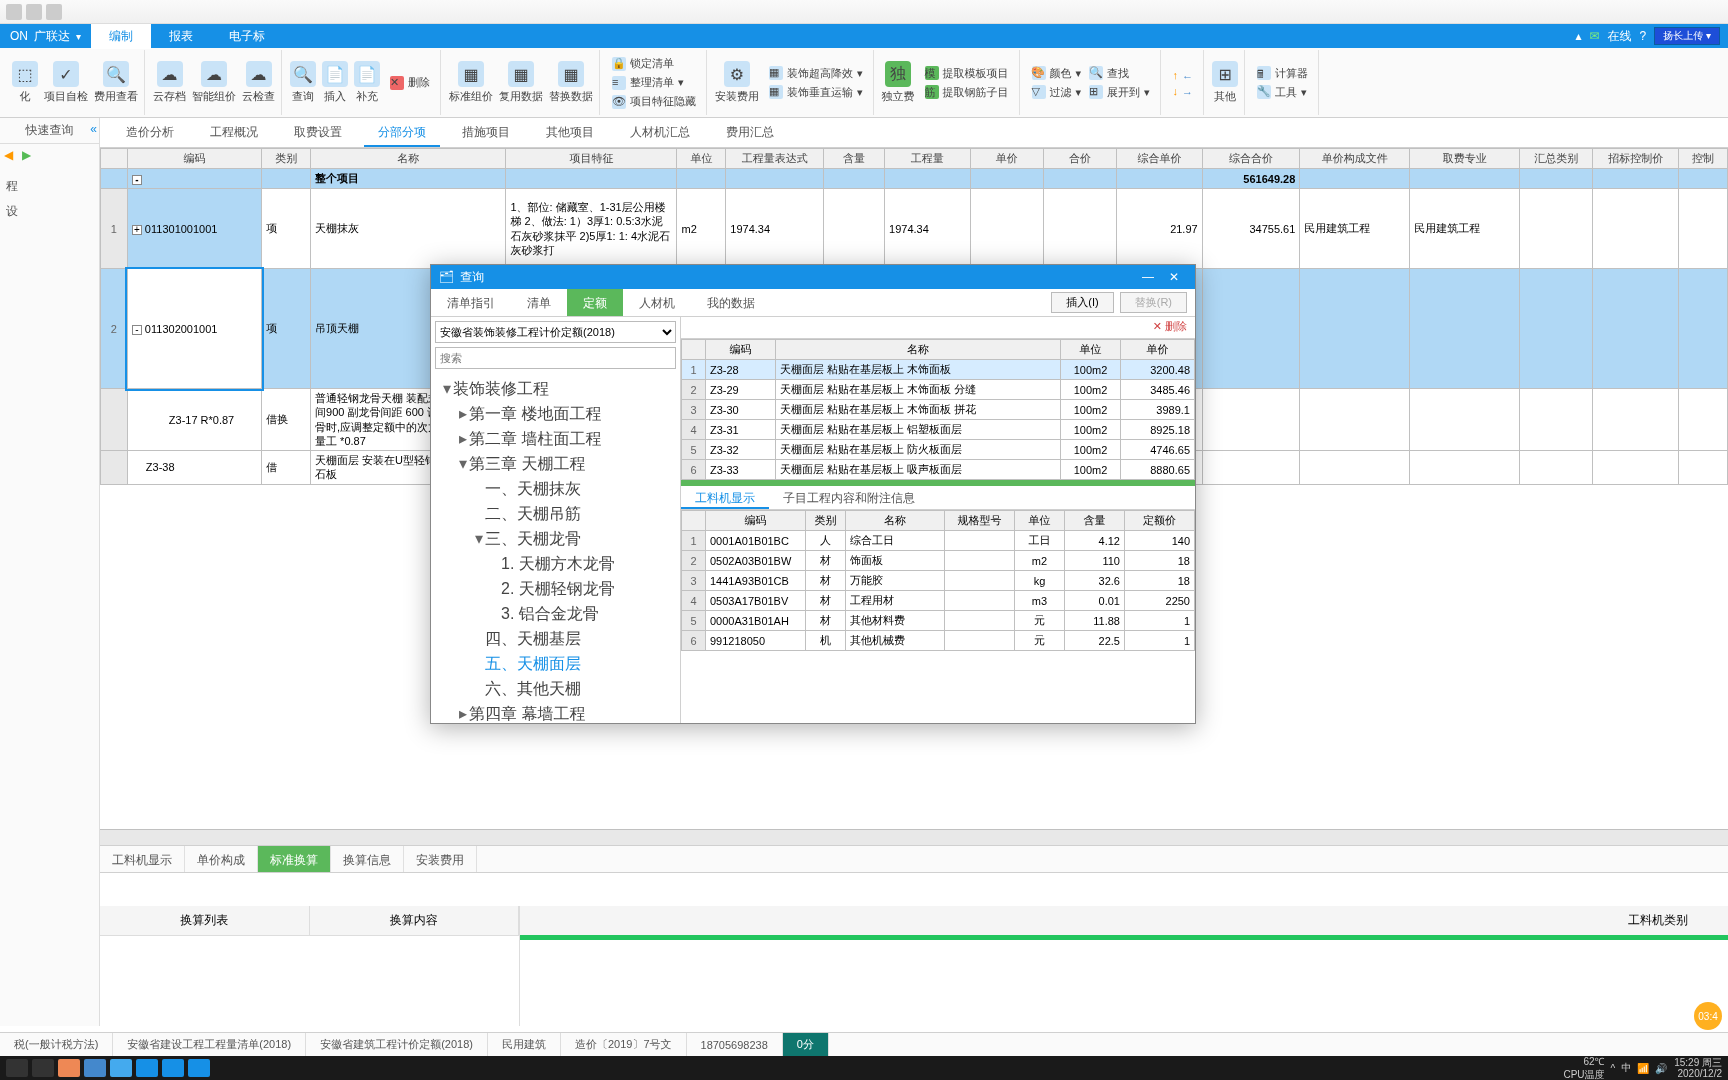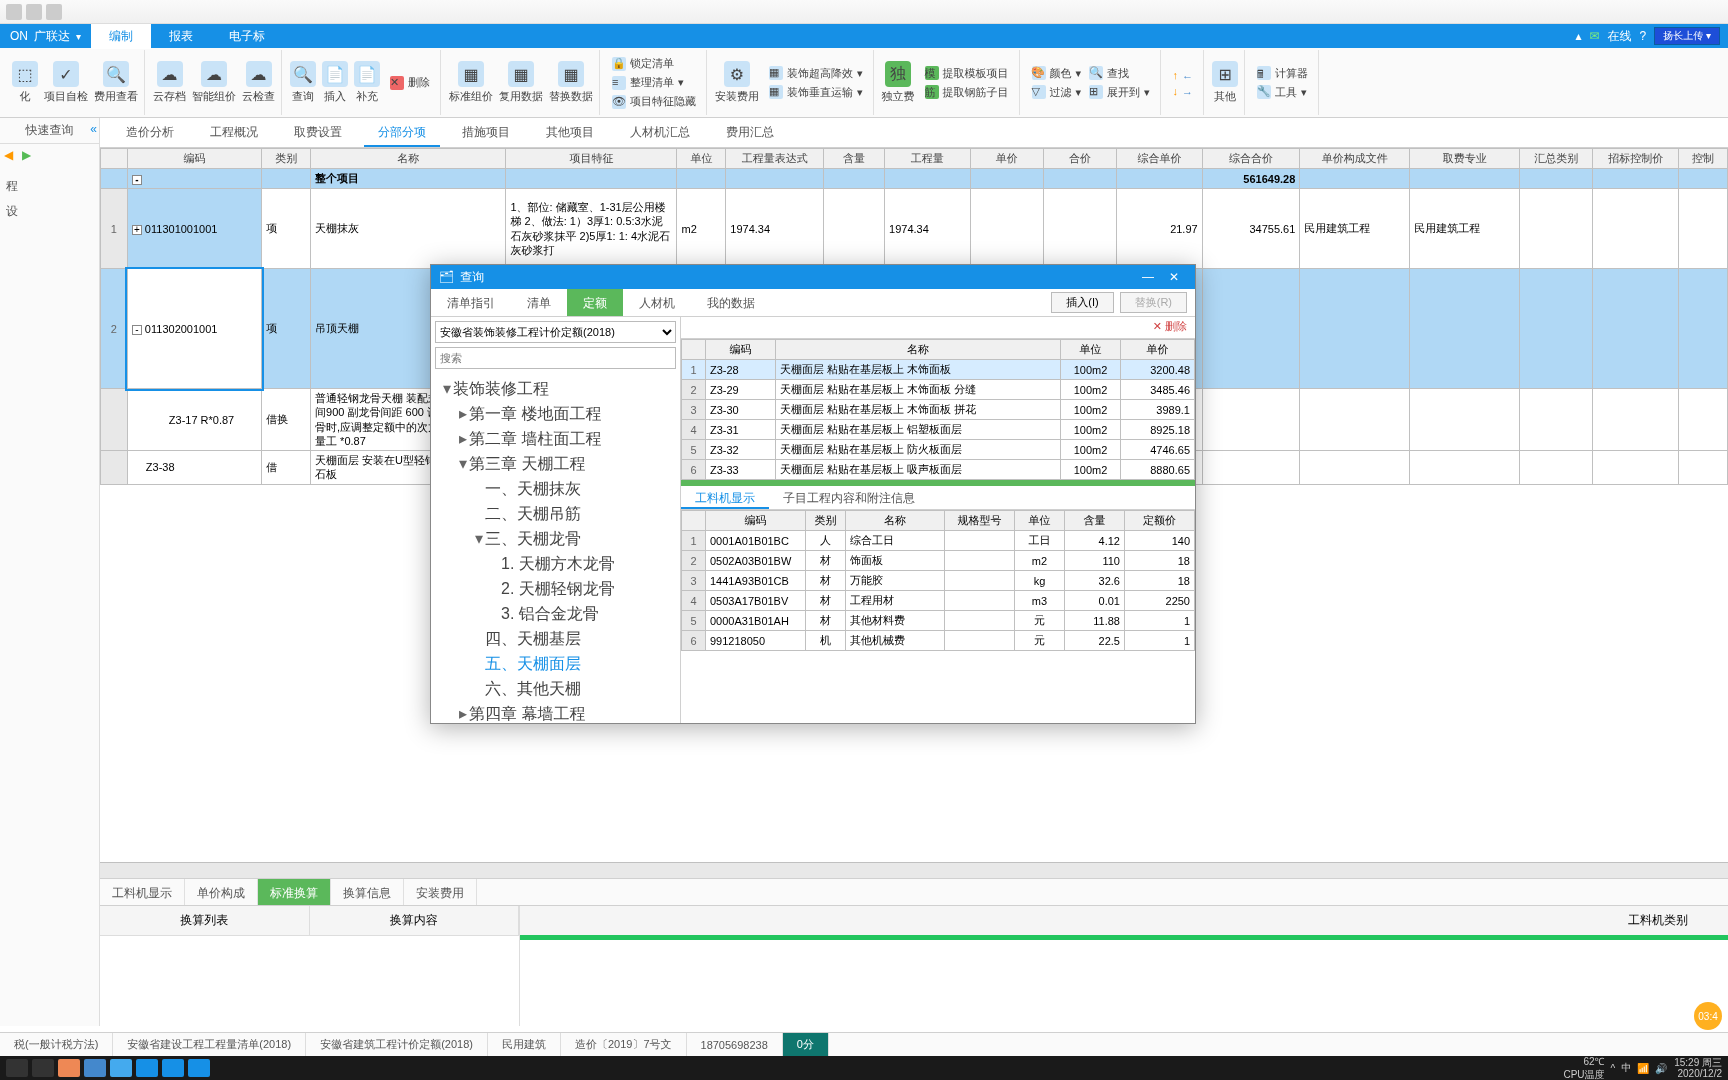--- a/index.html
+++ b/index.html
@@ -53,21 +53,21 @@
 table.grid td.tz { white-space: normal; line-height: 1.3; }
 table.grid td.row-num { background:#e8e8e8; text-align:center; color:#666;}
 table.grid .tree-icon { display:inline-block; width:10px; height:10px; border:1px solid #888; text-align:center; line-height:8px; font-size:10px; margin-right:3px; background:#fff;}
 
 .hscroll { height: 16px; background: #e8e8e8; border-top:1px solid #c0c0c0; }
 
 .bottom-tabs { height: 28px; background: #fafafa; border-top: 1px solid #d0d0d0; border-bottom: 1px solid #d0d0d0; display: flex; }
 .bottom-tab { padding: 6px 12px; color: #555; cursor: pointer; border-right: 1px solid #e0e0e0; }
 .bottom-tab.active { background: #5bb85b; color: #fff; }
 
-.bottom-panel { height: 120px; display: flex; }
+.bottom-panel { height: 120px; display: flex; margin-top: 33px; }
 .bp-left { width: 420px; border-right:1px solid #ddd;}
 .bp-left .bph { display:flex;}
 .bp-left .bph div { flex:1; text-align:center; padding:6px; border-bottom:1px solid #ddd; border-right:1px solid #ddd; background:#f5f5f5;}
 .bp-right { flex:1; }
 .bp-right .bph { padding:6px 20px; border-bottom:5px solid #22c55e; background:#f5f5f5;}
 
 
 .dialog { position: absolute; left: 430px; top: 264px; width: 766px; height: 460px; background: #fff; box-shadow: 0 4px 24px rgba(0,0,0,.3); border: 1px solid #888; display: flex; flex-direction: column; }
 .dlg-title { height: 24px; background: #1690e6; color: #fff; display: flex; align-items: center; padding: 0 8px; font-size: 12px; }
 .dlg-title .spacer { flex:1; }

